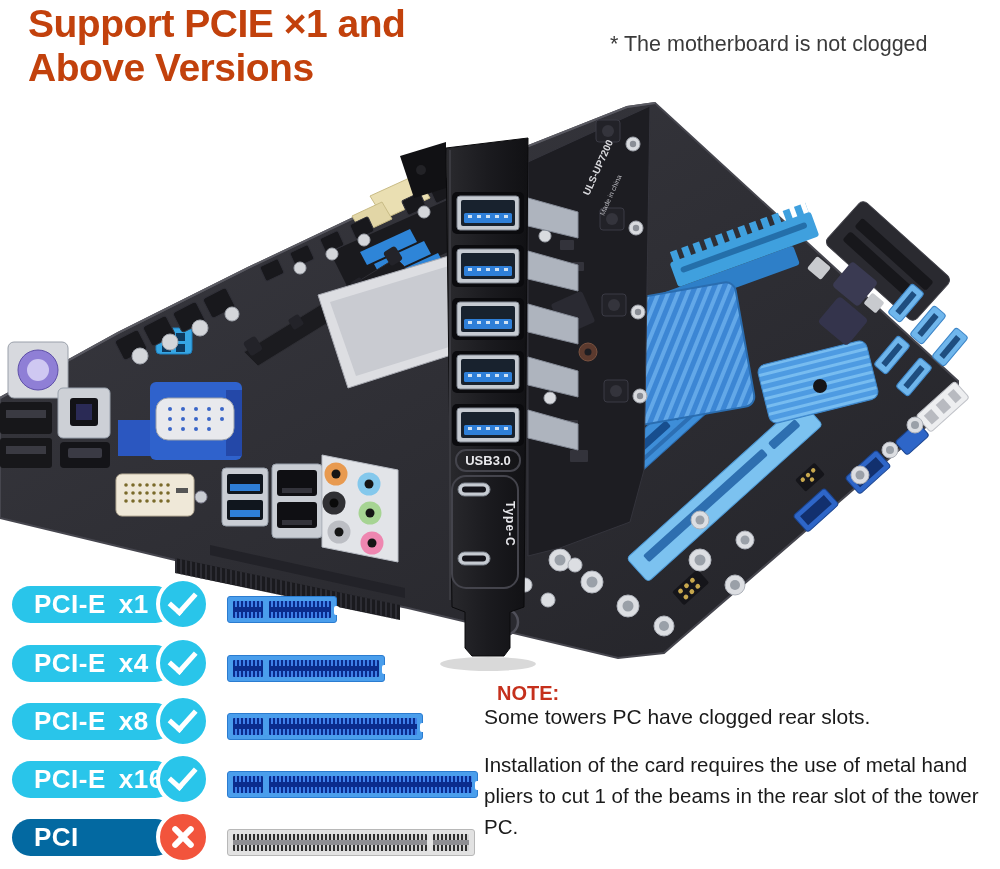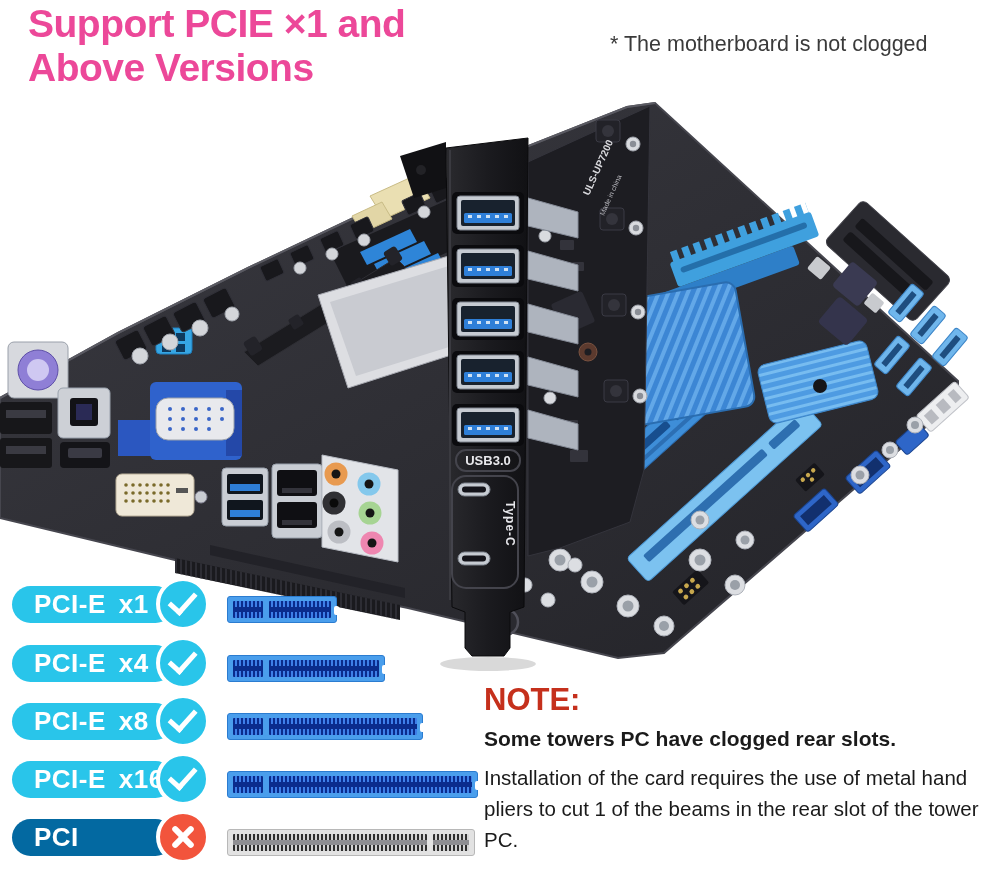--- a/index.html
+++ b/index.html
@@ -1,21 +1,21 @@
 <!DOCTYPE html>
 <html><head>
 <meta charset="utf-8">
 <style>
   html,body{margin:0;padding:0;background:#fff;}
   .canvas{position:relative;width:1000px;height:869px;background:#fff;overflow:hidden;
           font-family:"Liberation Sans",sans-serif;}
   .photo{position:absolute;left:0;top:0;z-index:0;}
 
   
-  .title{position:absolute;left:28px;top:2px;z-index:2;color:#ec4899;font-weight:bold;
+  .title{position:absolute;left:28px;top:2px;z-index:2;color:#c2410c;font-weight:bold;
          font-size:39px;line-height:1.12;letter-spacing:-0.5px;}
   .disclaimer{position:absolute;left:610px;top:32px;z-index:2;color:#3A3A3A;font-size:21.5px;}
 
   
   .compat{position:absolute;left:0;top:586px;width:500px;height:283px;z-index:2;}
   .crow{position:absolute;left:0;width:500px;height:56px;padding-left:12px;}
   .r1{top:0}.r2{top:59px}.r3{top:117px}.r4{top:175px}.r5{top:233px}
   .pill{position:absolute;left:12px;top:0;width:162px;height:37px;border-radius:19px;
         background:#29C5EA;display:flex;align-items:center;gap:13px;padding-left:22px;
         box-sizing:border-box;color:#fff;font-size:26px;font-weight:bold;letter-spacing:.5px;}
@@ -38,23 +38,23 @@
   .slot .pbL{flex:0 0 30px;}  .slot .pbR{flex:1;}
   .slot .notch{position:absolute;right:-3px;top:9px;width:5px;height:9px;background:#fff;border-radius:2px;}
   .w1{width:110px}.w4{width:158px}.w8{width:196px}.w16{width:251px}.wpci{width:248px}
   .slot.gray{background:#E2E2E2;border-color:#B8B8B8;}
   .slot.gray .pb{background:repeating-linear-gradient(90deg,#2E2E2E 0 2px,#D4D4D4 2px 4px);}
   .slot.gray .pb::after{background:#8E8E92;}
   .slot.gray .pbL{flex:1;} .slot.gray .pbR{flex:0 0 36px;}
 
   
   .note{position:absolute;left:484px;top:682px;width:512px;z-index:2;color:#1A1A1A;}
-  .note-heading{color:#C5301C;font-size:31px;font-weight:bold;}
-  .note-line1{margin-top:9px;font-size:21px;font-weight:700;}
-  .note-body{margin-top:11px;font-size:20.5px;line-height:1.52;}
+  .note-heading{color:#C5301C;font-size:20px;font-weight:bold;margin-left:13px;}
+  .note-line1{font-size:21px;font-weight:400;}
+  .note-body{margin-top:20px;font-size:20.5px;line-height:1.52;}
 </style>
 </head>
 <body>
 
 <div class="canvas">
 
   <svg class="photo" width="1000" height="869" viewBox="0 0 1000 869">
     <defs>
       <linearGradient id="pcbg" x1="0" y1="0" x2="1" y2="1">
         <stop offset="0" stop-color="#3A3A41"></stop>

